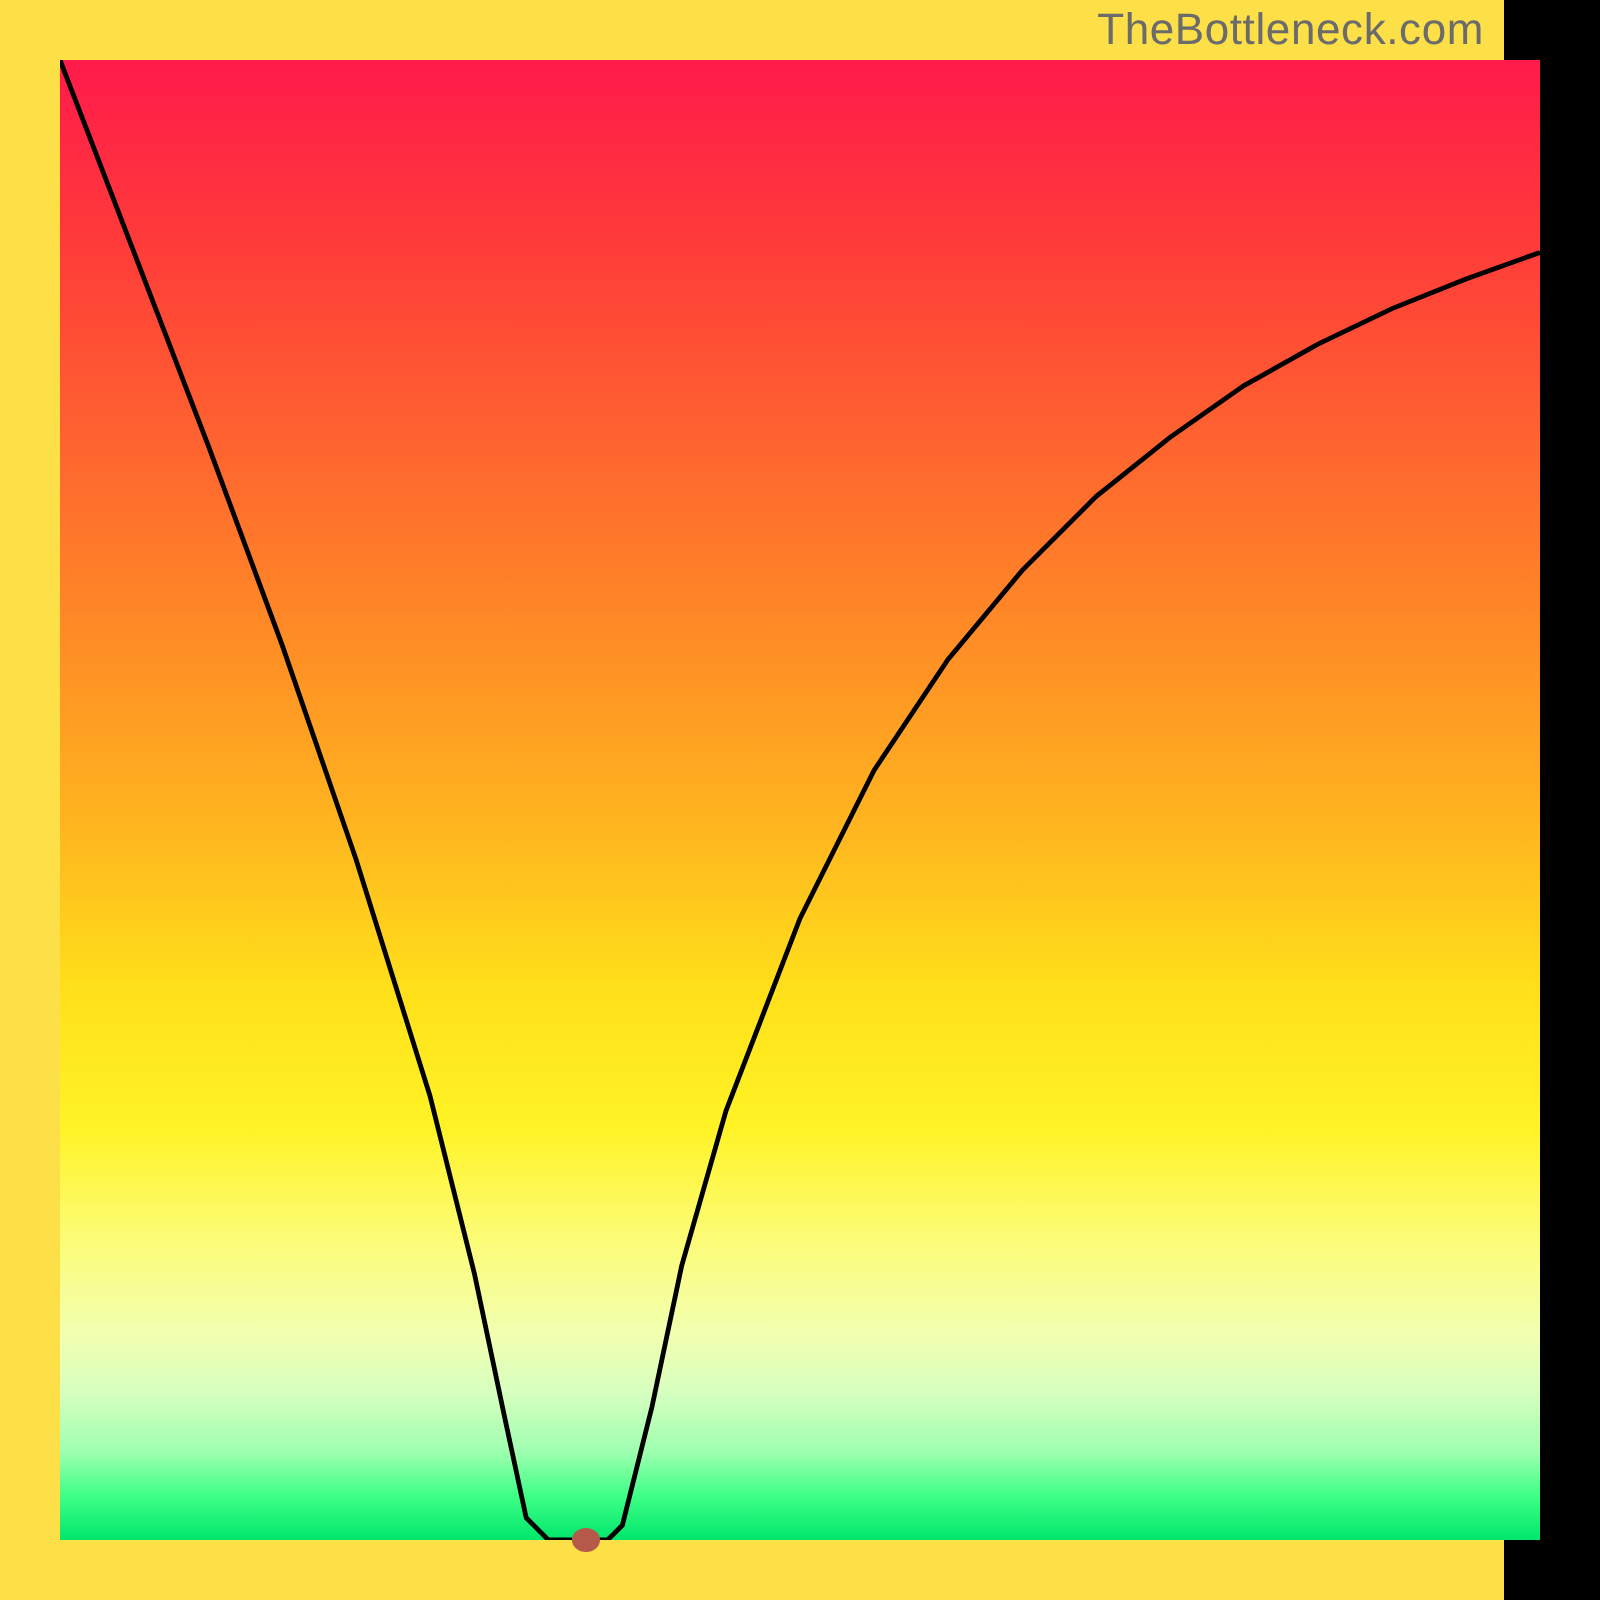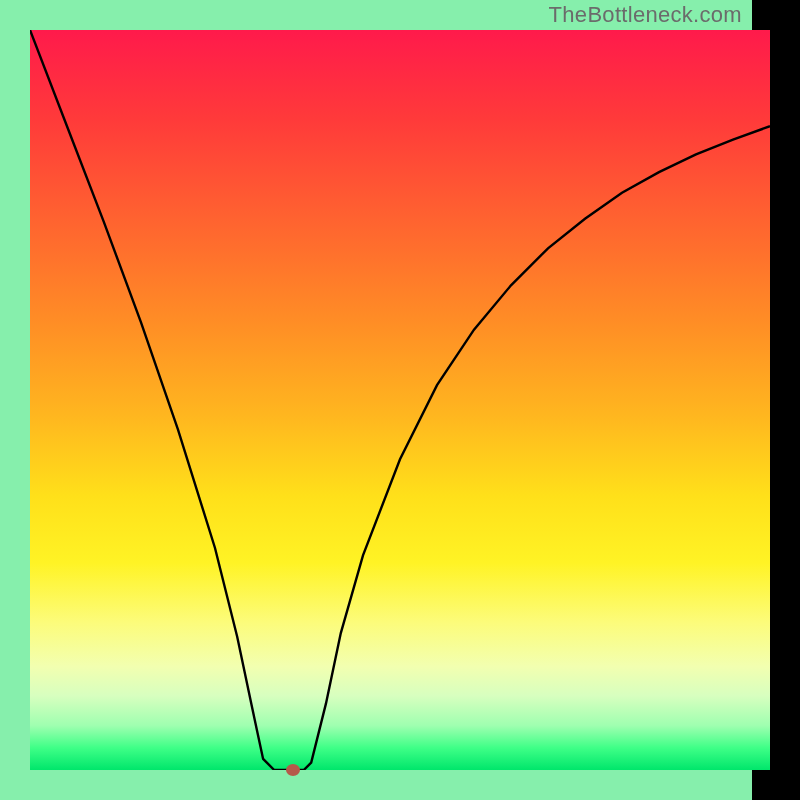--- a/index.html
+++ b/index.html
@@ -8,21 +8,21 @@
     width: 800px;
     height: 800px;
     background: #000;
     font-family: Arial, Helvetica, sans-serif;
     overflow: hidden;
   }
   .frame {
     position: relative;
     width: 752px;
     height: 800px;
-    background: #86efac;
+    background: #fde047;
   }
   .watermark {
     position: absolute;
     top: 2px;
     right: 10px;
     color: #6b6b6b;
     font-size: 22px;
     font-weight: 500;
     letter-spacing: 0.3px;
     user-select: none;

